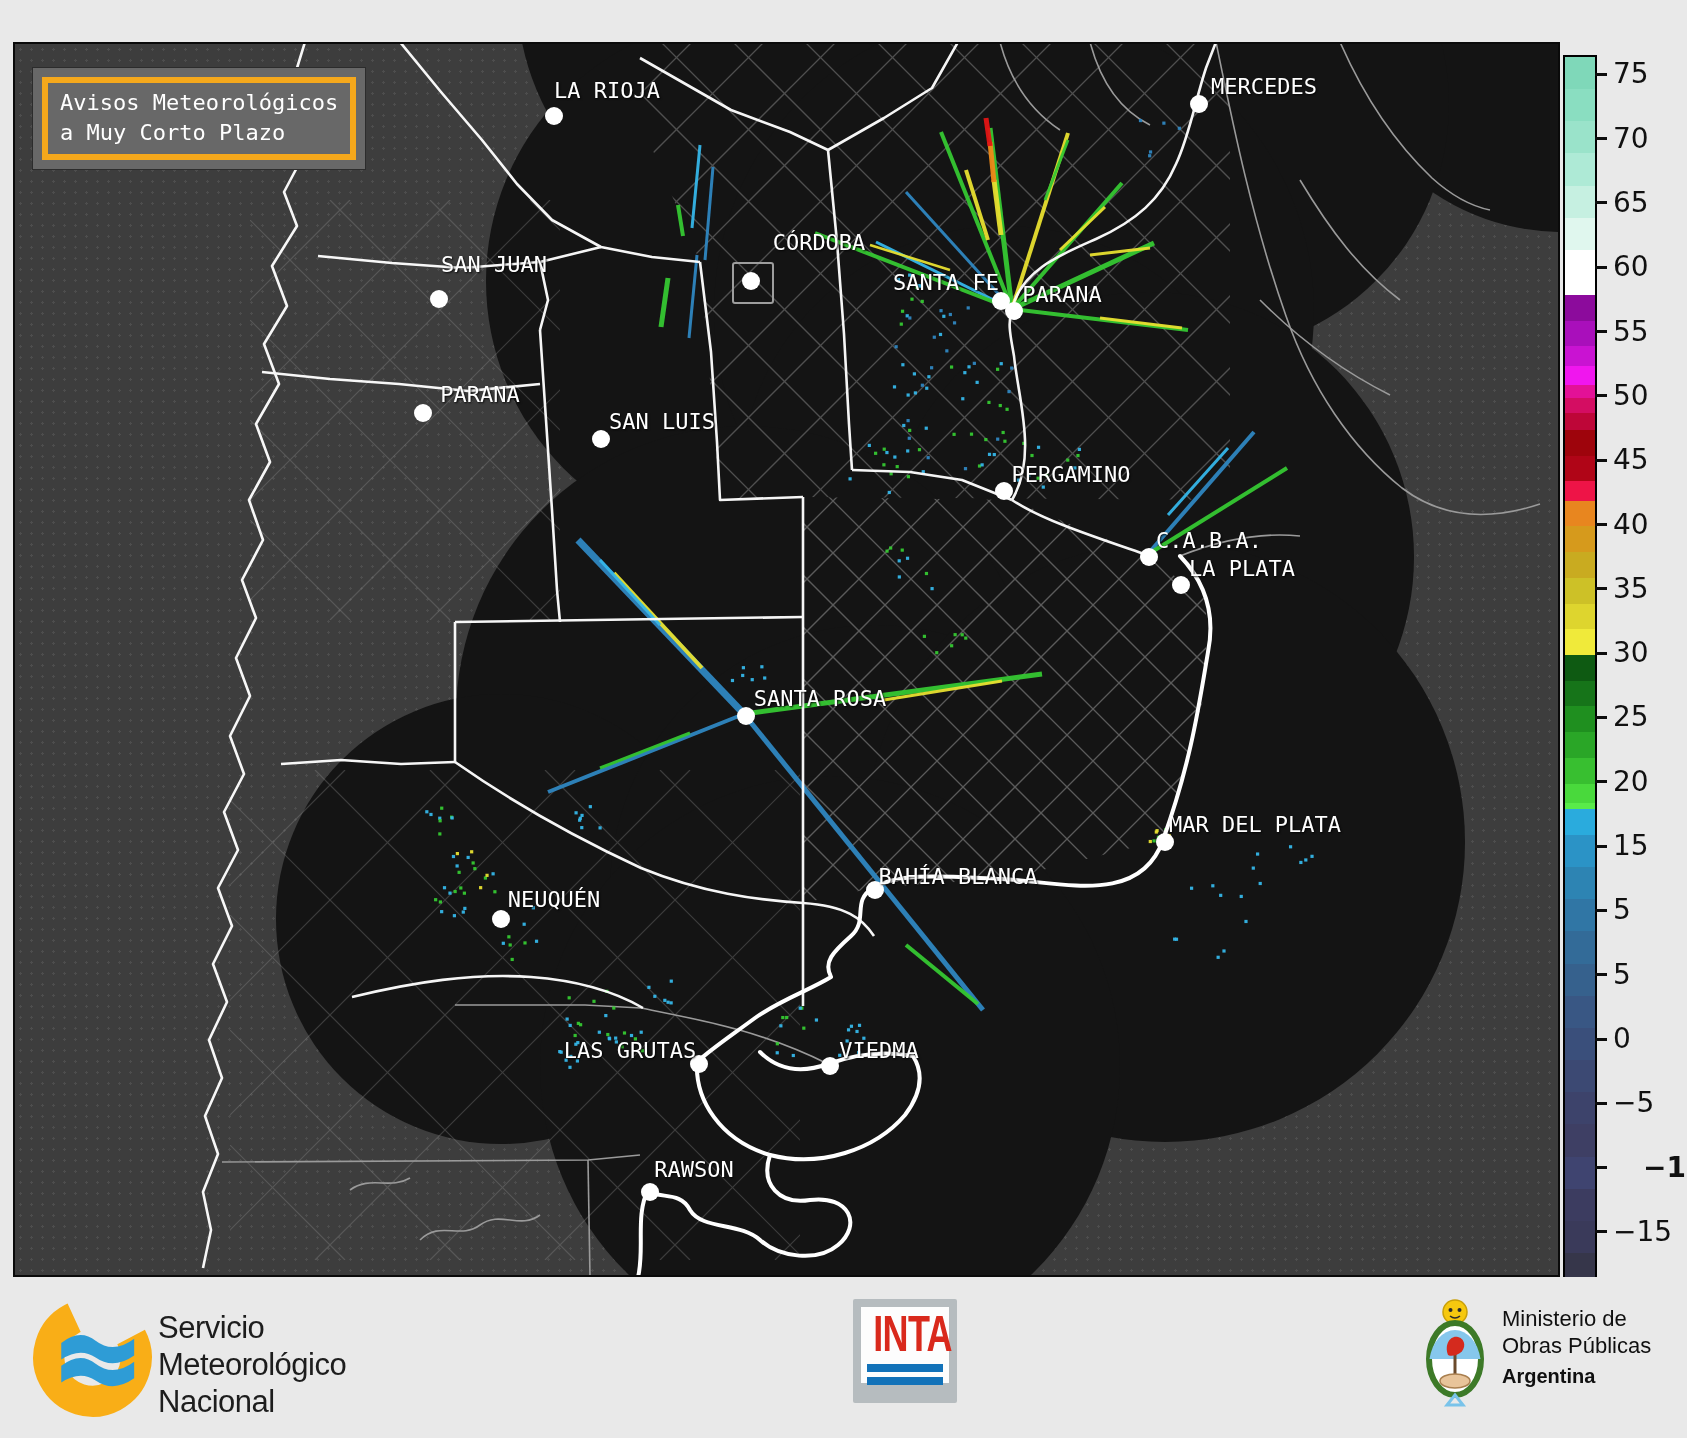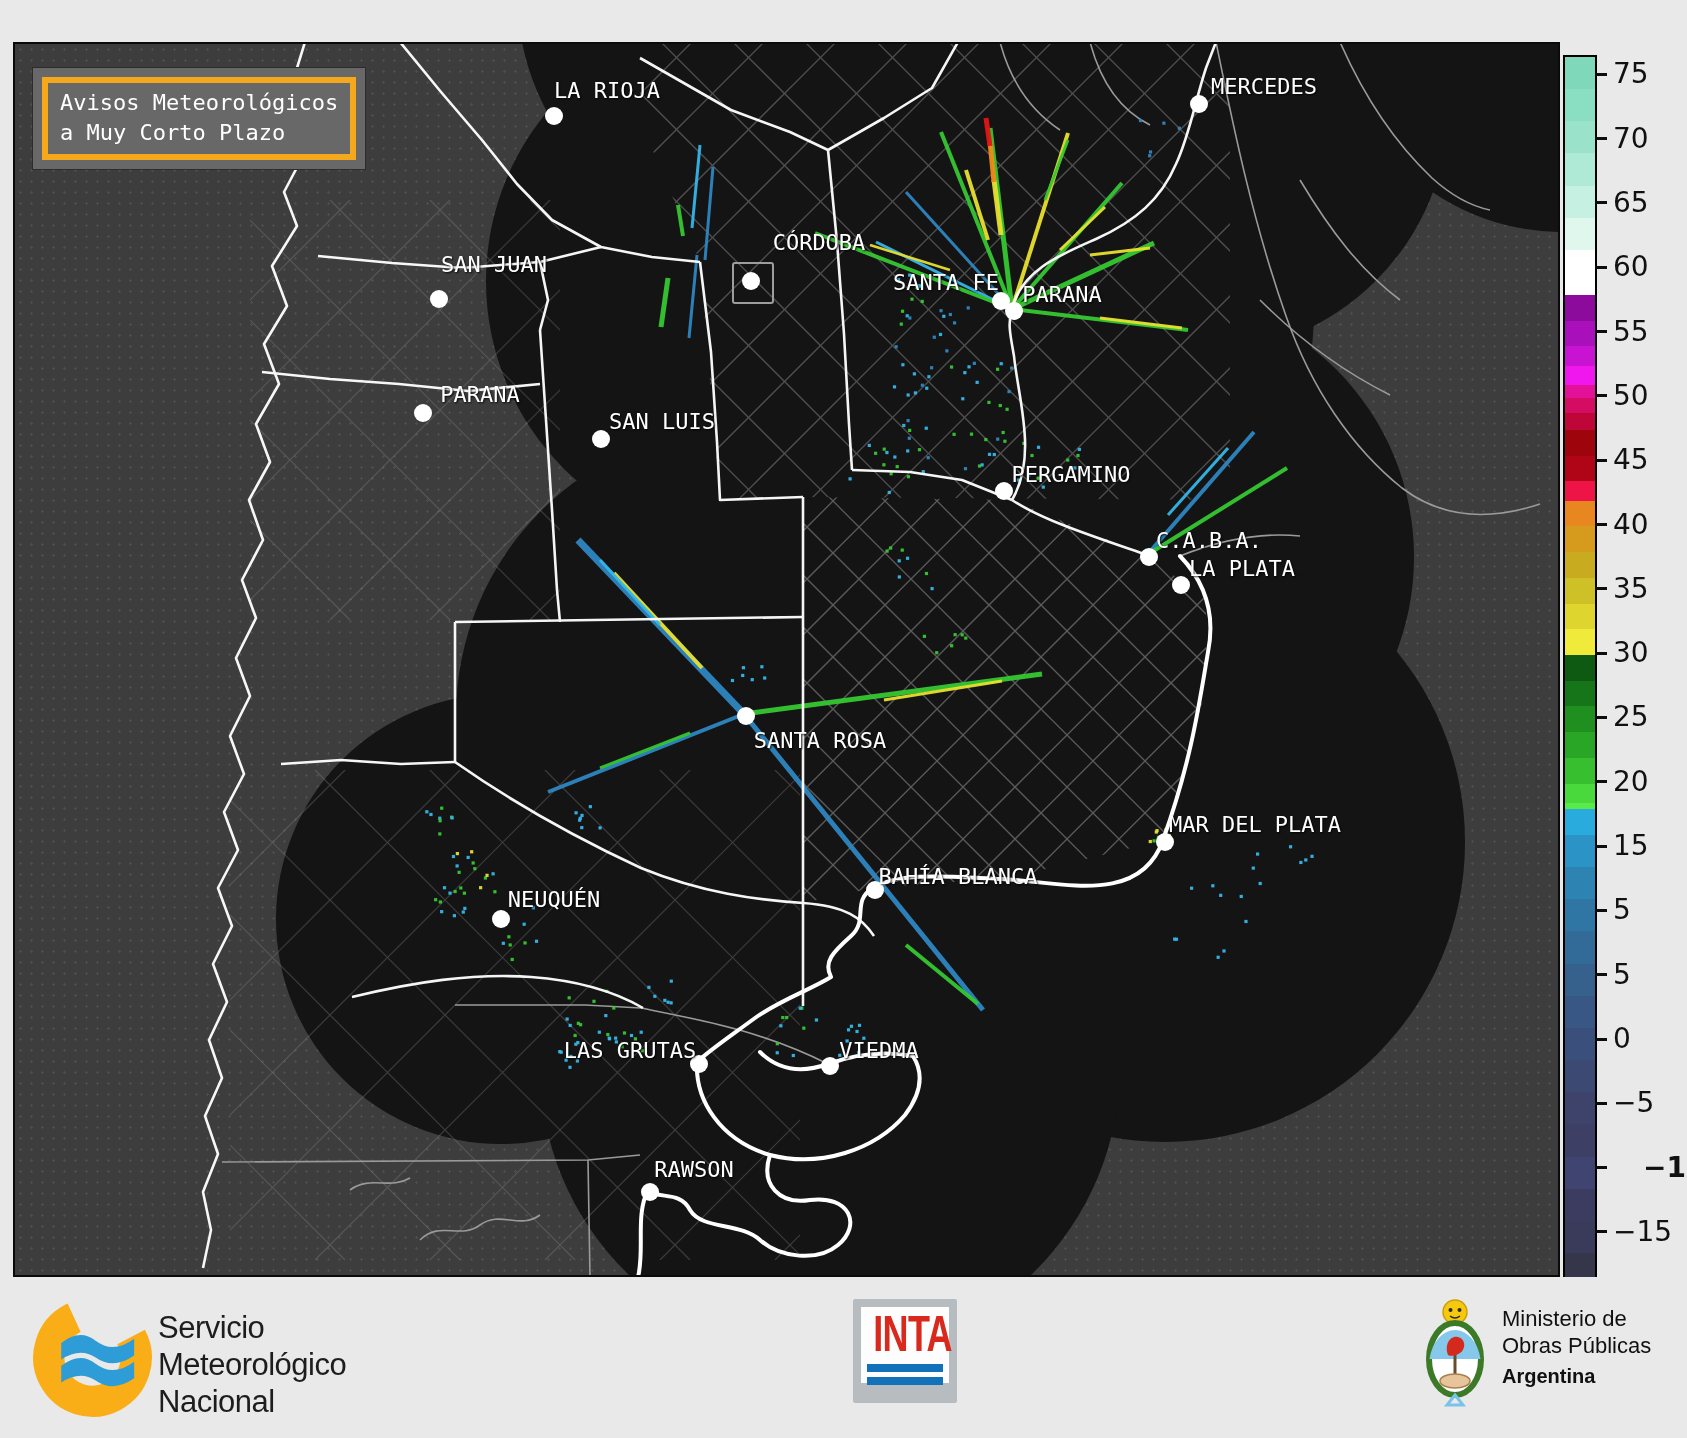--- a/index.html
+++ b/index.html
@@ -530,21 +530,21 @@
         <div class="citylabel" style="left: 465px; top: 350px;">PARANA</div>
         <div class="citydot" style="left: 577px; top: 386px;"></div>
         <div class="citylabel" style="left: 647px; top: 377px;">SAN LUIS</div>
         <div class="citydot" style="left: 980px; top: 438px;"></div>
         <div class="citylabel" style="left: 1056px; top: 430px;">PERGAMINO</div>
         <div class="citydot" style="left: 1125px; top: 504px;"></div>
         <div class="citylabel" style="left: 1194px; top: 496px;">C.A.B.A.</div>
         <div class="citydot" style="left: 1157px; top: 532px;"></div>
         <div class="citylabel" style="left: 1227px; top: 524px;">LA PLATA</div>
         <div class="citydot" style="left: 722px; top: 663px;"></div>
-        <div class="citylabel" style="left: 805px; top: 654px; margin-top: 42px;">SANTA ROSA</div>
+        <div class="citylabel" style="left: 805px; top: 654px;">SANTA ROSA</div>
         <div class="citydot" style="left: 1141px; top: 789px;"></div>
         <div class="citylabel" style="left: 1240px; top: 780px;">MAR DEL PLATA</div>
         <div class="citydot" style="left: 851px; top: 837px;"></div>
         <div class="citylabel" style="left: 943px; top: 832px;">BAHÍA BLANCA</div>
         <div class="citydot" style="left: 477px; top: 866px;"></div>
         <div class="citylabel" style="left: 539px; top: 855px;">NEUQUÉN</div>
         <div class="citydot" style="left: 675px; top: 1011px;"></div>
         <div class="citylabel" style="left: 615px; top: 1006px;">LAS GRUTAS</div>
         <div class="citydot" style="left: 806px; top: 1013px;"></div>
         <div class="citylabel" style="left: 864px; top: 1006px;">VIEDMA</div>

